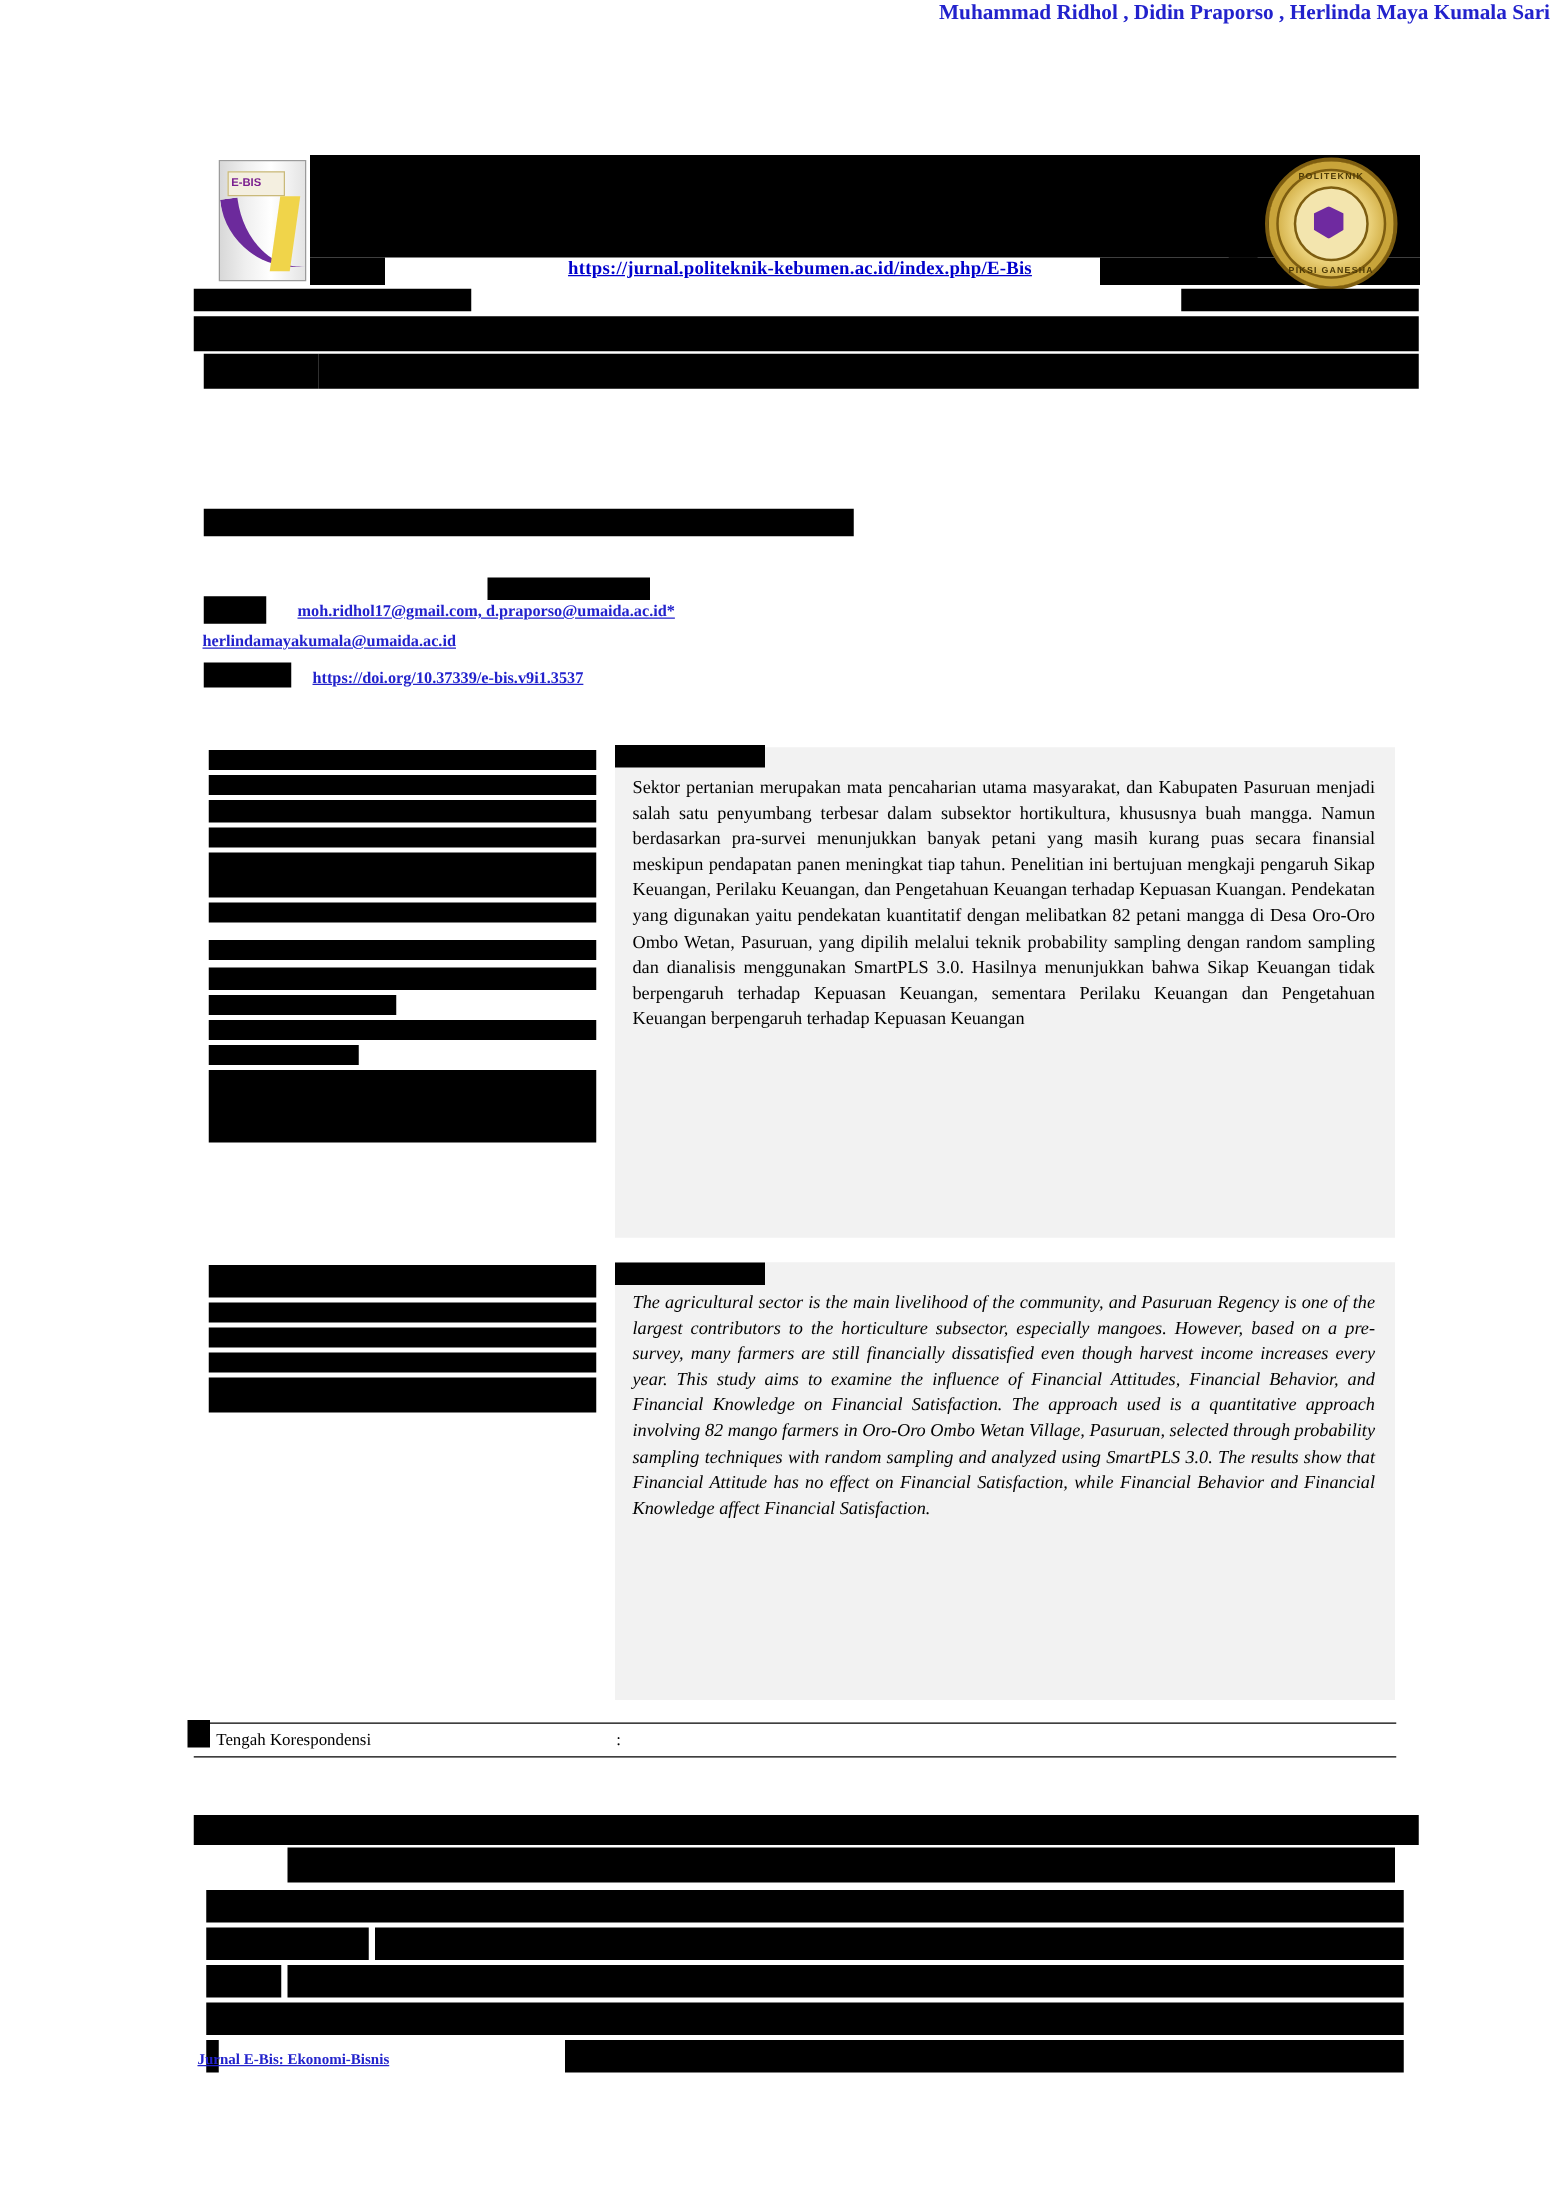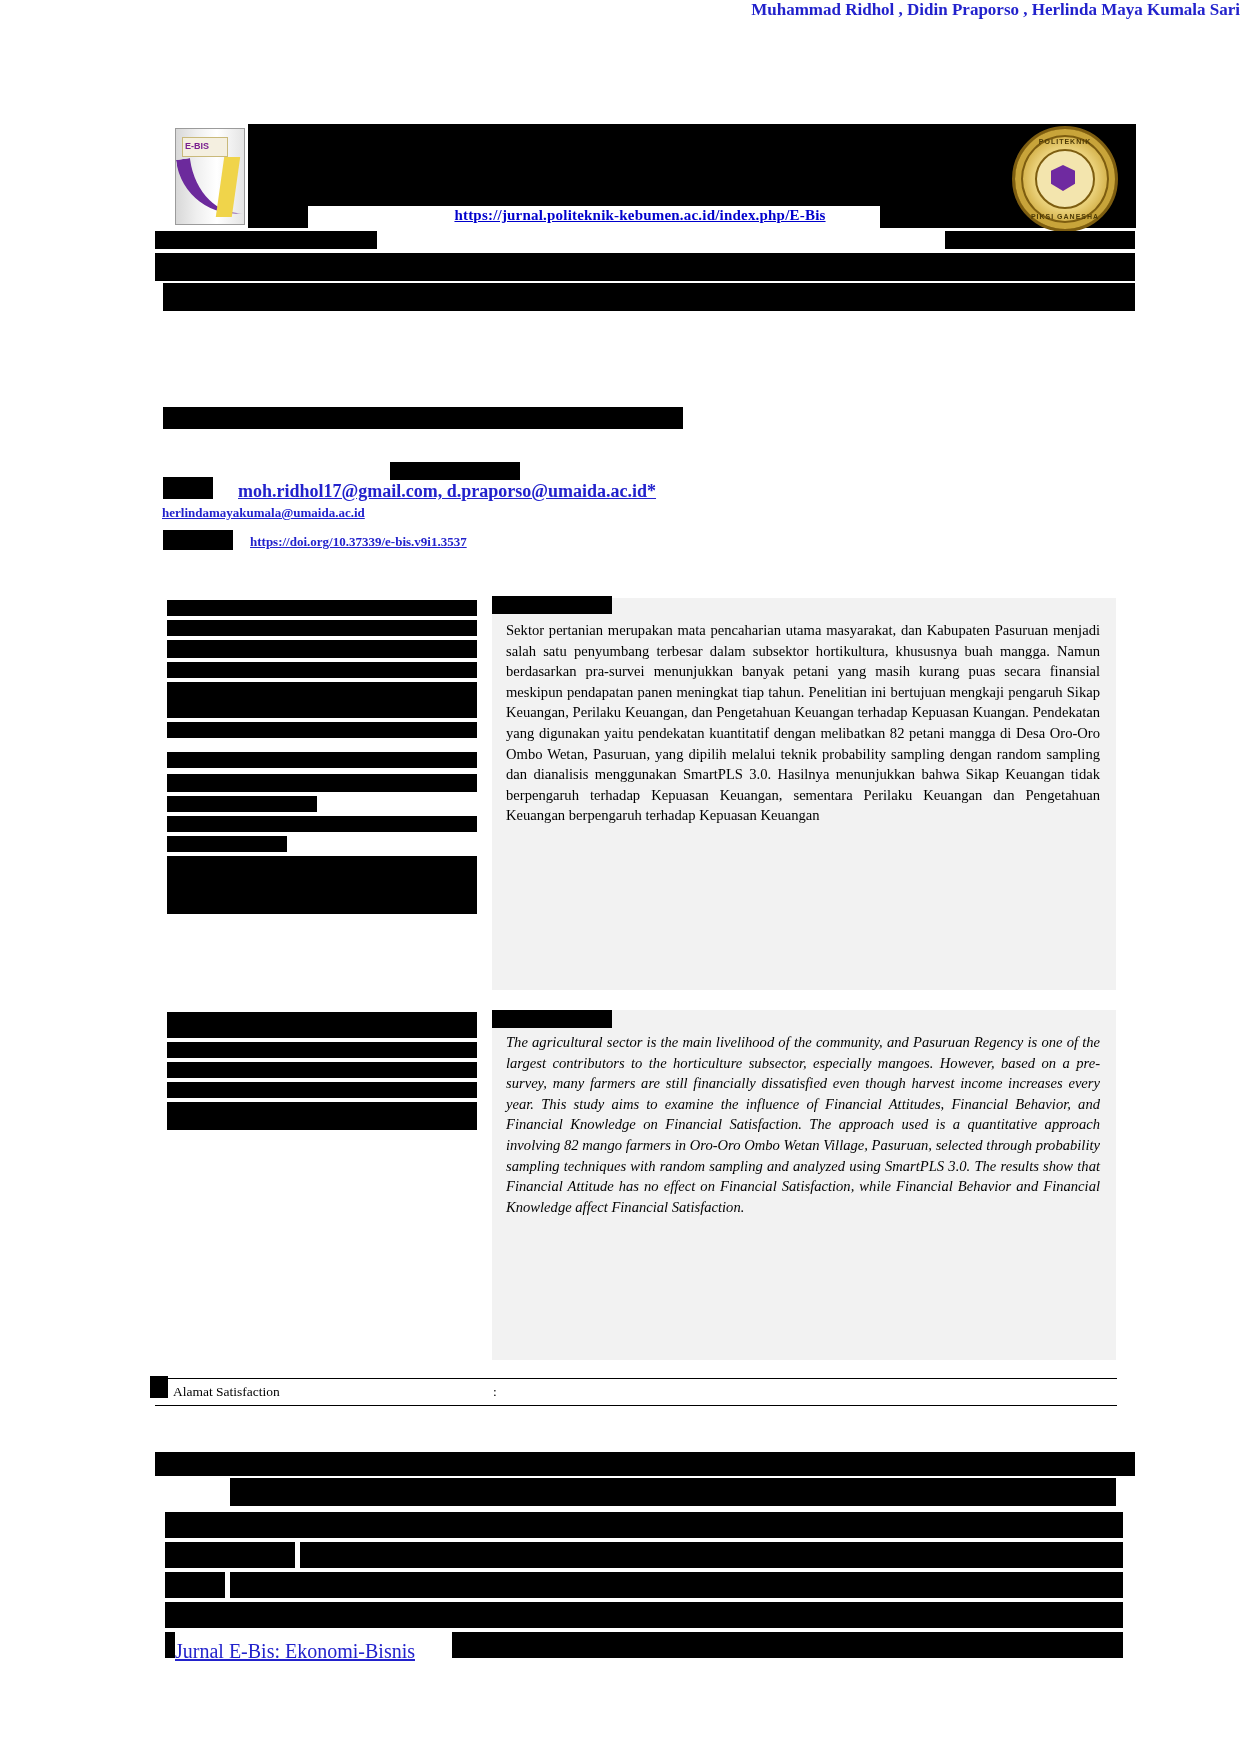--- a/index.html
+++ b/index.html
@@ -120,21 +120,21 @@
   }
   .authors {
     left: 165px; top: 383px;
     font-size: 17px;
     color: #2222cc;
     font-weight: bold;
     text-align: right;
   }
   .emails {
     left: 238px; top: 481px;
-    font-size: 18px;
+    font-size: 13px;
     color: #2222cc;
   }
   .emails2 {
     left: 162px; top: 505px;
     font-size: 13px;
     color: #2222cc;
   }
   .doi {
     left: 250px; top: 534px;
     font-size: 13px;
@@ -193,24 +193,24 @@
     font-size: 13.5px;
     display: flex;
     align-items: center;
   }
   .corr-label { margin-left: 18px; width: 320px; }
   .corr-colon { width: 20px; }
   .corr-value { flex: 1; }
 
   .footer-link {
     position: absolute;
-    left: 175px; top: 1640px;
-    font-size: 20px;
-    color: #2222cc;
-    font-weight: normal;
+    left: 158px; top: 1640px;
+    font-size: 12px;
+    color: #2222cc;
+    font-weight: bold;
   }
 </style>
 </head>
 <body>
 
 <div class="page">
 
   <div class="redact" style="left:248px; top:124px; width:640px; height:82px;"></div>
   <div class="redact" style="left:888px; top:124px; width:118px; height:82px;"></div>
   <div class="redact" style="left:983px; top:124px; width:153px; height:82px;"></div>
@@ -275,21 +275,21 @@
   <div class="abs-text en" style="left:506px; top:1032px; width:594px;">The agricultural sector is the main livelihood of the community, and Pasuruan Regency is one of the largest contributors to the horticulture subsector, especially mangoes. However, based on a pre-survey, many farmers are still financially dissatisfied even though harvest income increases every year. This study aims to examine the influence of Financial Attitudes, Financial Behavior, and Financial Knowledge on Financial Satisfaction. The approach used is a quantitative approach involving 82 mango farmers in Oro-Oro Ombo Wetan Village, Pasuruan, selected through probability sampling techniques with random sampling and analyzed using SmartPLS 3.0. The results show that Financial Attitude has no effect on Financial Satisfaction, while Financial Behavior and Financial Knowledge affect Financial Satisfaction.</div>
 
   <div class="redact" style="left:167px; top:1012px; width:310px; height:26px;"></div>
   <div class="redact" style="left:167px; top:1042px; width:310px; height:16px;"></div>
   <div class="redact" style="left:167px; top:1062px; width:310px; height:16px;"></div>
   <div class="redact" style="left:167px; top:1082px; width:310px; height:16px;"></div>
   <div class="redact" style="left:167px; top:1102px; width:310px; height:28px;"></div>
 
   <div class="redact" style="left:150px; top:1376px; width:18px; height:22px;"></div>
   <div class="corr-row">
-    <span class="corr-label">Alamat Satisfaction</span>
+    <span class="corr-label">Tengah Korespondensi</span>
     <span class="corr-colon">:</span>
   </div>
 
   <div class="redact" style="left:155px; top:1452px; width:980px; height:24px;"></div>
   <div class="redact" style="left:230px; top:1478px; width:886px; height:28px;"></div>
   <div class="redact" style="left:165px; top:1512px; width:958px; height:26px;"></div>
   <div class="redact" style="left:165px; top:1542px; width:130px; height:26px;"></div>
   <div class="redact" style="left:300px; top:1542px; width:823px; height:26px;"></div>
   <div class="redact" style="left:165px; top:1572px; width:60px; height:26px;"></div>
   <div class="redact" style="left:230px; top:1572px; width:893px; height:26px;"></div>

